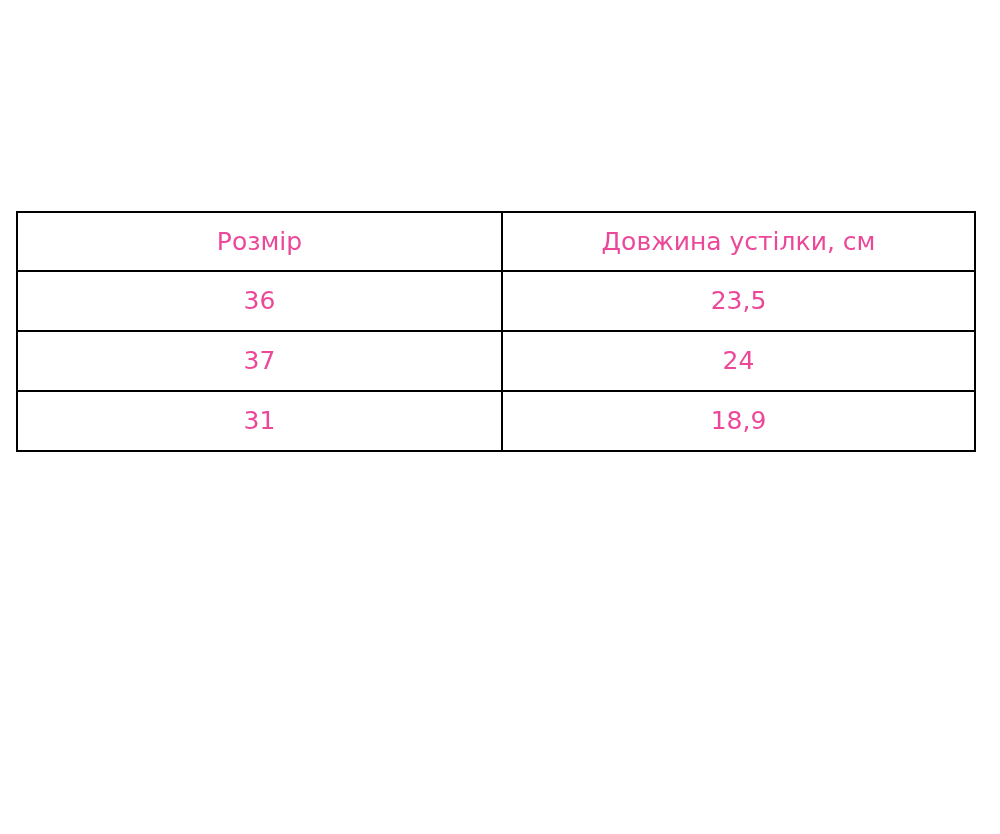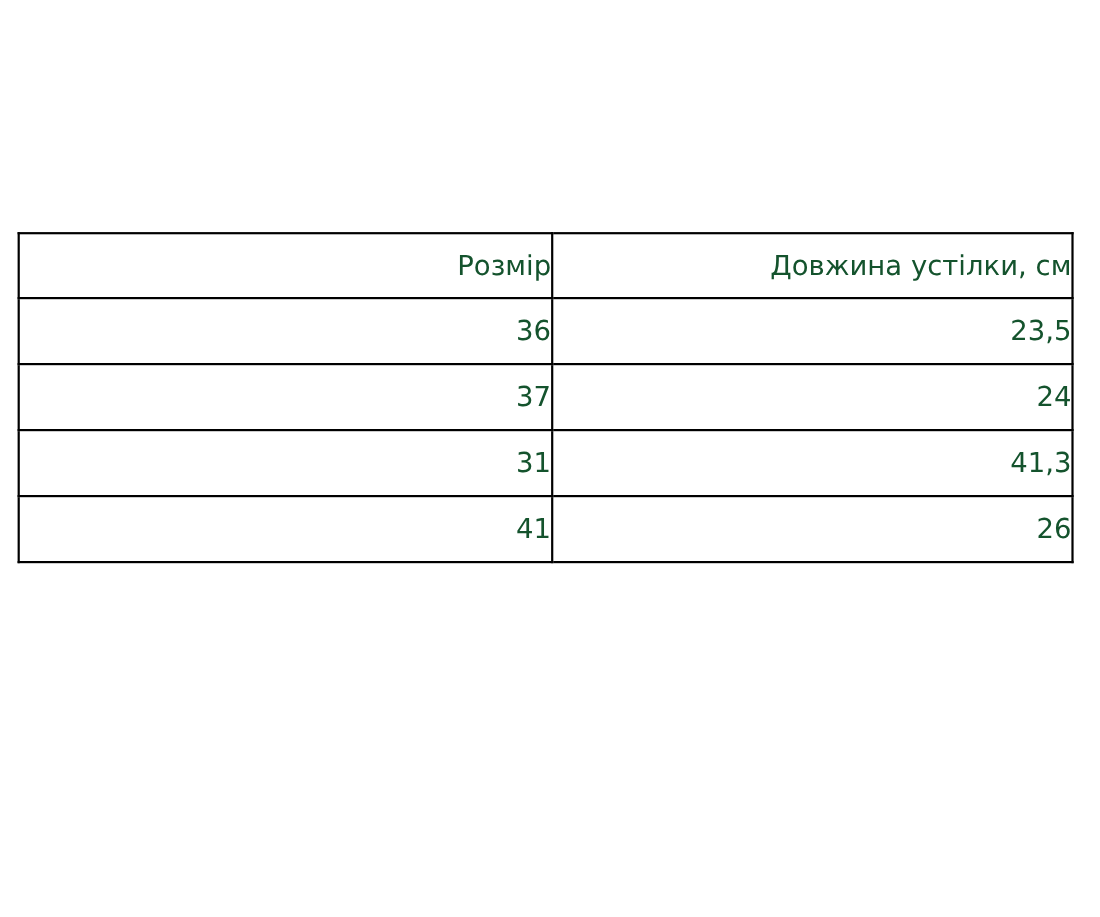--- a/index.html
+++ b/index.html
@@ -27,25 +27,25 @@
     width: 958px;
   }
   table.size-table {
     border-collapse: collapse;
     width: 958px;
     table-layout: fixed;
   }
   table.size-table th,
   table.size-table td {
     border: 2px solid #000000;
-    text-align: right;
+    text-align: center;
     vertical-align: middle;
     font-weight: normal;
     font-size: 25px;
-    color: #14532d;
+    color: #ec4899;
     line-height: 1.2;
     padding: 0;
     margin-top: 28px;
   }
   table.size-table th {
     height: 57px;
   }
   table.size-table td {
     height: 58px;
   }
@@ -72,22 +72,18 @@
         <tr>
           <td>36</td>
           <td>23,5</td>
         </tr>
         <tr>
           <td>37</td>
           <td>24</td>
         </tr>
         <tr>
           <td>31</td>
-          <td>41,3</td>
-        </tr>
-        <tr>
-          <td>41</td>
-          <td>26</td>
+          <td>18,9</td>
         </tr>
       </tbody>
     </table>
   </div>
 </div>
 
 </body></html>

